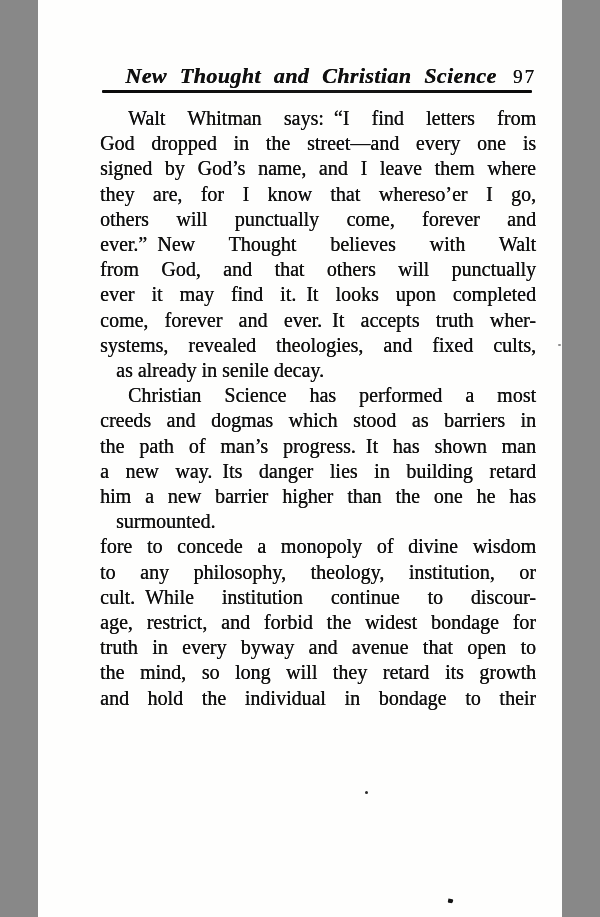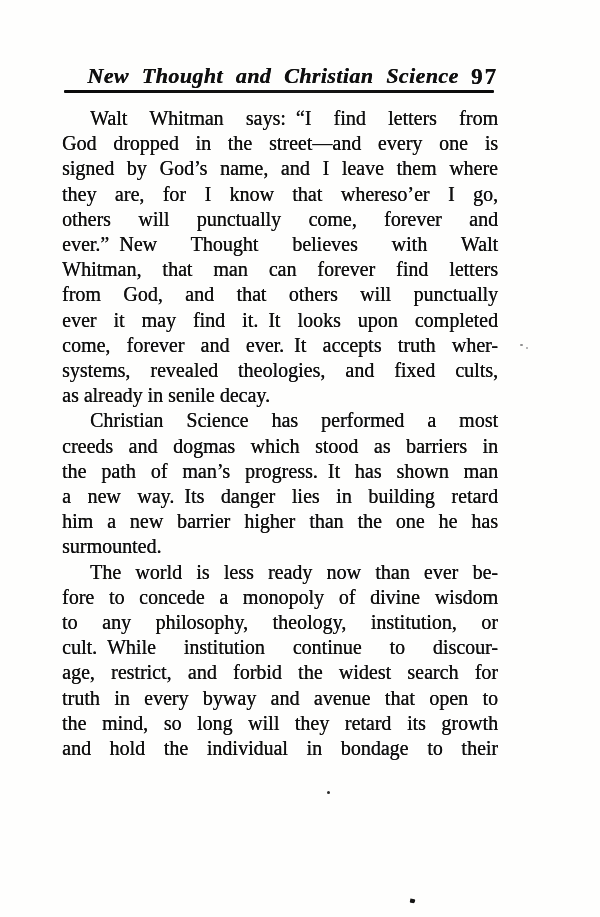--- a/index.html
+++ b/index.html
@@ -1,18 +1,18 @@
 <!DOCTYPE html>
 <html><head>
 <meta charset="utf-8">
 <style>
   html, body { margin: 0; padding: 0; background: #888; }
   .page {
     position: relative;
-    width: 600px;
+    width: 524px;
     height: 917px;
     margin: 0 auto;
     background: #fefefdff;
     background: #fefefd;
     color: #101010;
     font-family: "Liberation Serif", "DejaVu Serif", serif;
     overflow: hidden;
   }
   .header {
     position: absolute;
@@ -31,22 +31,22 @@
     letter-spacing: 0.4px;
     word-spacing: 7px;
     text-shadow: 0.3px 0 0 currentColor;
     white-space: nowrap;
   }
   .page-number {
     position: absolute;
     right: 0;
     top: 3px;
     font-style: normal;
-    font-weight: bold;
-    font-size: 23px;
+    font-weight: normal;
+    font-size: 19px;
     line-height: 24px;
     letter-spacing: 2px;
     text-shadow: 0.3px 0 0 currentColor;
   }
   .rule {
     position: absolute;
     left: 64px;
     top: 90px;
     width: 430px;
     height: 3px;
@@ -60,21 +60,21 @@
     width: 436px;
     font-size: 20px;
     line-height: 25.2px;
     text-shadow: 0.25px 0 0 currentColor;
   }
   .line {
     text-align: justify;
     text-align-last: justify;
     text-justify: inter-word;
   }
-  .line.flush { text-align-last: left; }
+  .line.flush { text-align-last: left; margin-left: 16px; }
   .line.indent { text-indent: 28px; }
   .speck { position: absolute; }
   .speck-a { left: 520px; top: 344px; width: 3px; height: 2px; background: #8f8f8f; border-radius: 1px; }
   .speck-b { left: 526px; top: 347px; width: 2px; height: 2px; background: #a0a0a0; border-radius: 50%; }
   .speck-c { left: 327px; top: 791px; width: 3px; height: 3px; background: #2a2a2a; border-radius: 50%; }
   .speck-d { left: 410px; top: 899px; width: 5px; height: 4px; background: #151515; border-radius: 0 1px 2px 1px; transform: rotate(12deg); }
 </style>
 </head>
 <body>
 
@@ -87,37 +87,35 @@
 
   <div class="rule"></div>
 
   <div class="body-text">
       <div class="line indent">Walt Whitman says: “I find letters from</div>
       <div class="line">God dropped in the street—and every one is</div>
       <div class="line">signed by God’s name, and I leave them where</div>
       <div class="line">they are, for I know that whereso’er I go,</div>
       <div class="line">others will punctually come, forever and</div>
       <div class="line">ever.” New Thought believes with Walt</div>
-      <div class="line">Whitman, that man can forever find letters</div>
       <div class="line">from God, and that others will punctually</div>
       <div class="line">ever it may find it. It looks upon completed</div>
       <div class="line">come, forever and ever. It accepts truth wher-</div>
       <div class="line">systems, revealed theologies, and fixed cults,</div>
       <div class="line flush">as already in senile decay.</div>
       <div class="line indent">Christian Science has performed a most</div>
       <div class="line">creeds and dogmas which stood as barriers in</div>
       <div class="line">the path of man’s progress. It has shown man</div>
       <div class="line">a new way. Its danger lies in building retard</div>
       <div class="line">him a new barrier higher than the one he has</div>
       <div class="line flush">surmounted.</div>
-      <div class="line indent">The world is less ready now than ever be-</div>
       <div class="line">fore to concede a monopoly of divine wisdom</div>
       <div class="line">to any philosophy, theology, institution, or</div>
       <div class="line">cult. While institution continue to discour-</div>
-      <div class="line">age, restrict, and forbid the widest search for</div>
+      <div class="line">age, restrict, and forbid the widest bondage for</div>
       <div class="line">truth in every byway and avenue that open to</div>
       <div class="line">the mind, so long will they retard its growth</div>
       <div class="line">and hold the individual in bondage to their</div>
     </div>
 
   <div class="speck speck-a"></div>
   <div class="speck speck-b"></div>
   <div class="speck speck-c"></div>
   <div class="speck speck-d"></div>
 

